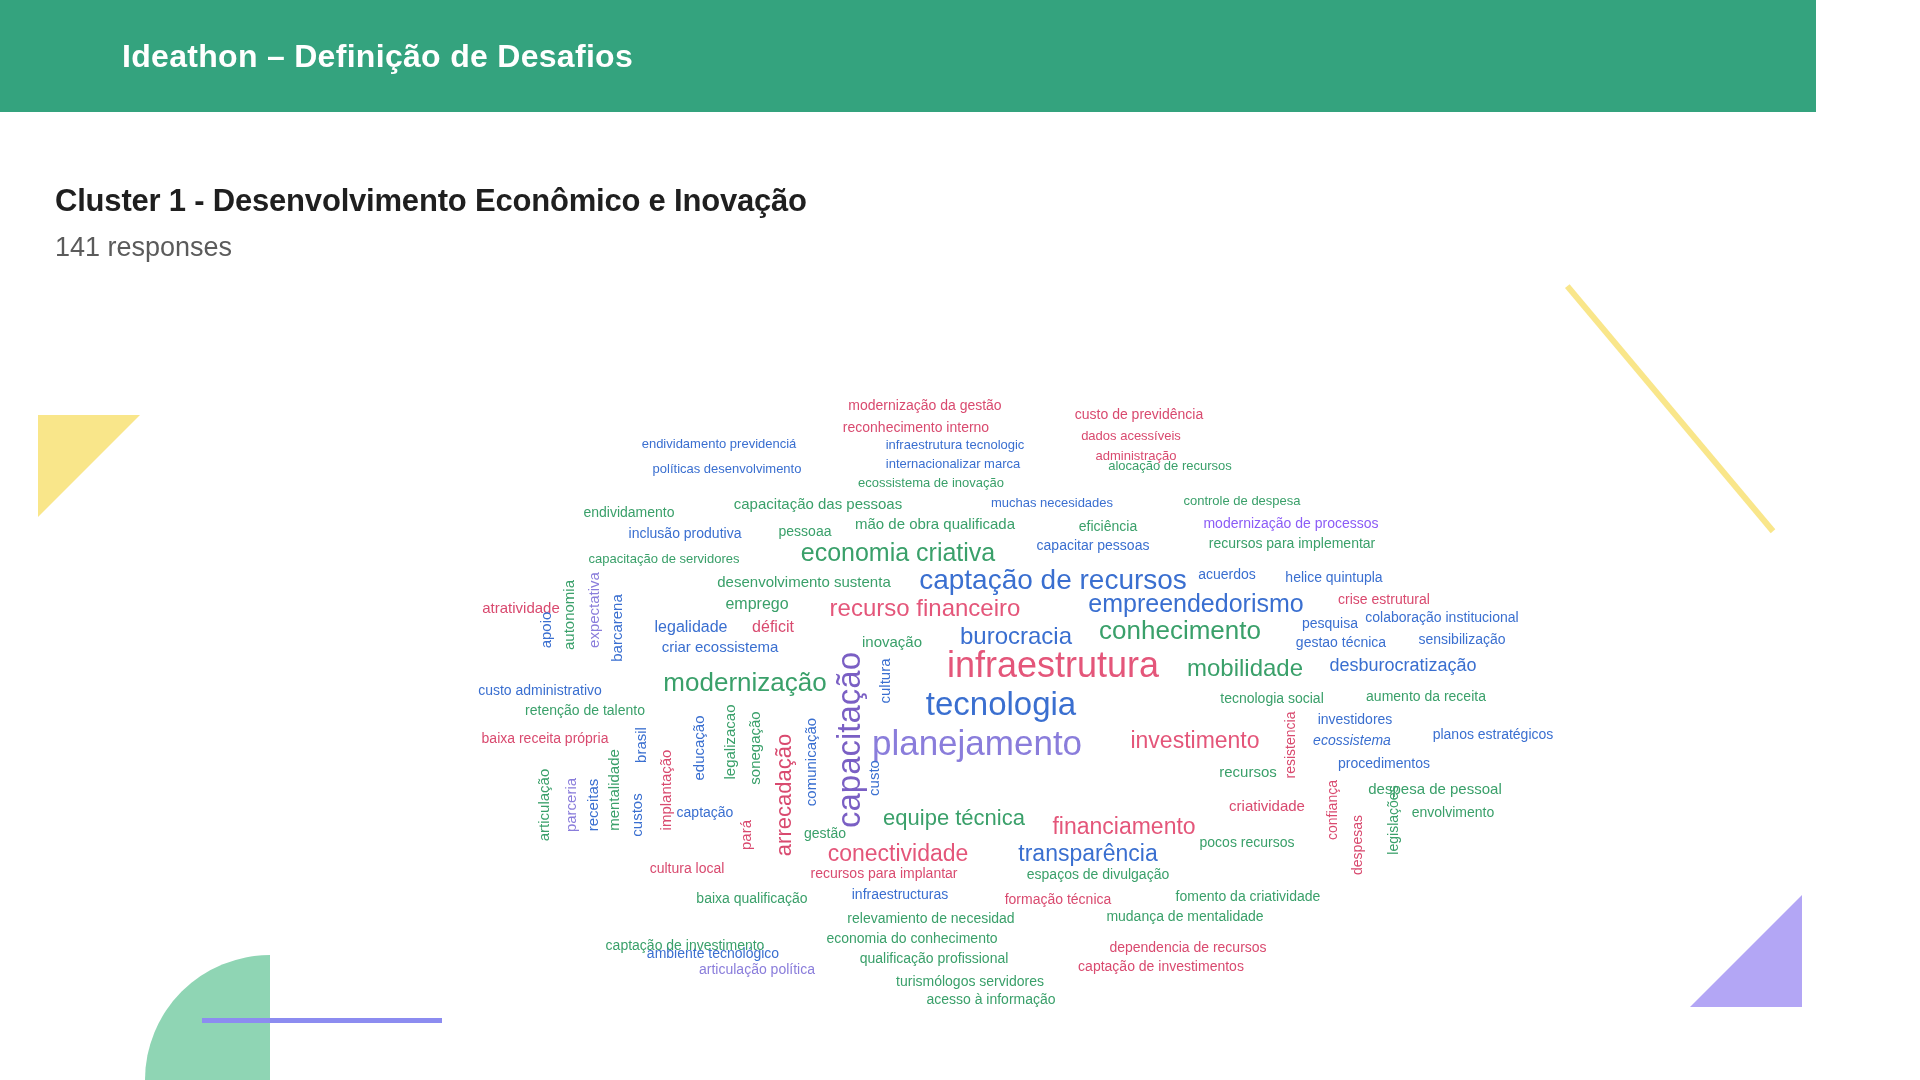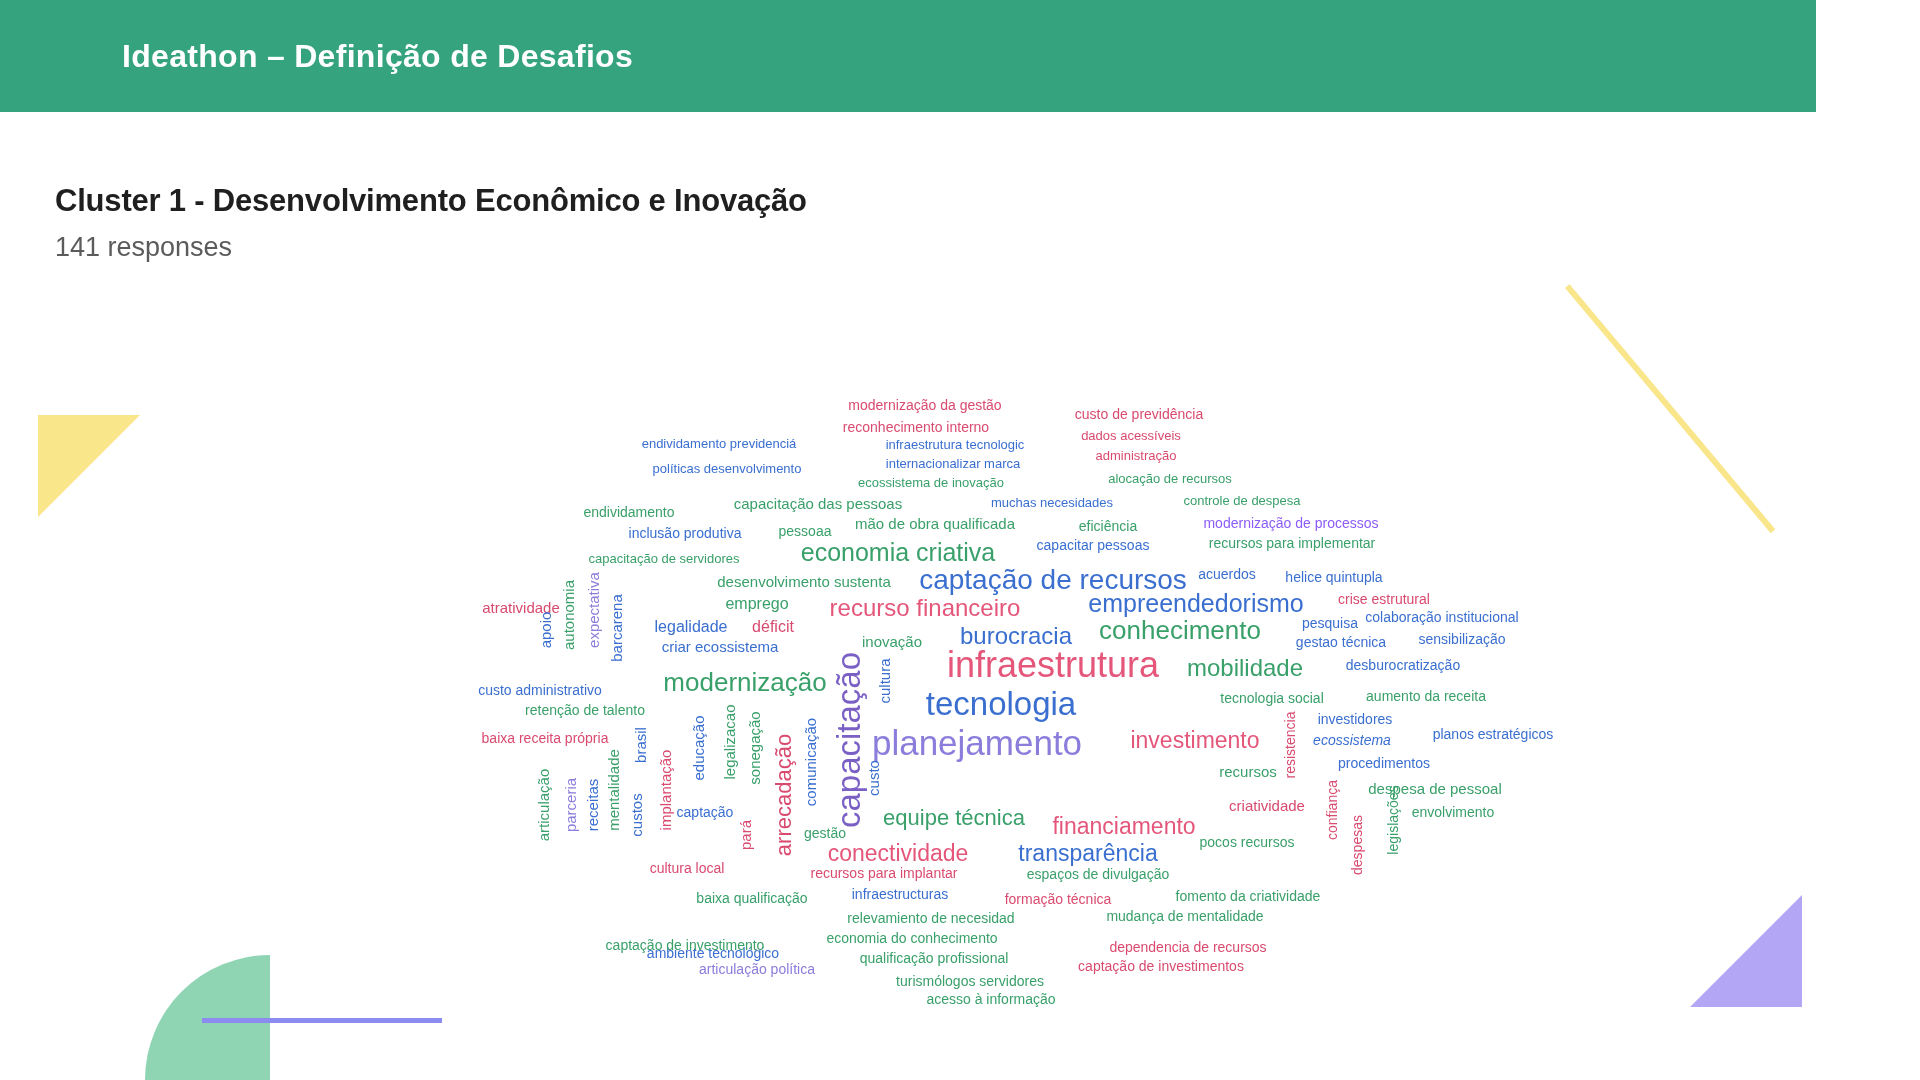--- a/index.html
+++ b/index.html
@@ -152,28 +152,28 @@
       <span class="word" style="font-size: 23px; color: rgb(58, 111, 208); left: 1088px; top: 853px; transform: translate(-50%, -50%);">transparência</span>
       <span class="word" style="font-size: 22px; color: rgb(58, 160, 106); left: 954px; top: 818px; transform: translate(-50%, -50%);">equipe técnica</span>
       <span class="word" style="font-size: 22px; color: rgb(217, 74, 111); left: 784px; top: 795px; transform: translate(-50%, -50%) rotate(-90deg);">arrecadação</span>
       <span class="word" style="font-size: 15px; color: rgb(58, 160, 106); left: 818px; top: 503px; transform: translate(-50%, -50%);">capacitação das pessoas</span>
       <span class="word" style="font-size: 15px; color: rgb(58, 160, 106); left: 935px; top: 523px; transform: translate(-50%, -50%);">mão de obra qualificada</span>
       <span class="word" style="font-size: 15px; color: rgb(58, 160, 106); left: 804px; top: 581px; transform: translate(-50%, -50%);">desenvolvimento sustenta</span>
       <span class="word" style="font-size: 14px; color: #8b5cf6; left: 1291px; top: 523px; transform: translate(-50%, -50%);">modernização de processos</span>
       <span class="word" style="font-size: 14px; color: rgb(58, 160, 106); left: 1292px; top: 543px; transform: translate(-50%, -50%);">recursos para implementar</span>
       <span class="word" style="font-size: 14px; color: rgb(58, 111, 208); left: 1093px; top: 545px; transform: translate(-50%, -50%);">capacitar pessoas</span>
       <span class="word" style="font-size: 14px; color: rgb(58, 111, 208); left: 1442px; top: 617px; transform: translate(-50%, -50%);">colaboração institucional</span>
-      <span class="word" style="font-size: 14px; color: rgb(58, 111, 208); left: 1403px; top: 665px; transform: translate(-50%, -50%);">desburocratização</span>
+      <span class="word" style="font-size: 18px; color: rgb(58, 111, 208); left: 1403px; top: 665px; transform: translate(-50%, -50%);">desburocratização</span>
       <span class="word" style="font-size: 14px; color: rgb(58, 111, 208); left: 1493px; top: 734px; transform: translate(-50%, -50%);">planos estratégicos</span>
       <span class="word" style="font-size: 14px; color: rgb(217, 74, 111); left: 925px; top: 405px; transform: translate(-50%, -50%);">modernização da gestão</span>
       <span class="word" style="font-size: 14px; color: rgb(217, 74, 111); left: 916px; top: 427px; transform: translate(-50%, -50%);">reconhecimento interno</span>
       <span class="word" style="font-size: 14px; color: rgb(217, 74, 111); left: 1139px; top: 414px; transform: translate(-50%, -50%);">custo de previdência</span>
       <span class="word" style="font-size: 13px; color: rgb(217, 74, 111); left: 1131px; top: 435px; transform: translate(-50%, -50%);">dados acessíveis</span>
       <span class="word" style="font-size: 13px; color: rgb(217, 74, 111); left: 1136px; top: 455px; transform: translate(-50%, -50%);">administração</span>
-      <span class="word" style="font-size: 13px; color: rgb(58, 160, 106); left: 1170px; top: 478px; transform: translate(-50%, -50%);">alocação de recursos</span>
+      <span class="word" style="font-size: 13px; color: rgb(58, 160, 106); left: 1170px; top: 465px; transform: translate(-50%, -50%);">alocação de recursos</span>
       <span class="word" style="font-size: 13px; color: rgb(58, 160, 106); left: 1242px; top: 500px; transform: translate(-50%, -50%);">controle de despesa</span>
       <span class="word" style="font-size: 13px; color: rgb(58, 111, 208); left: 1052px; top: 502px; transform: translate(-50%, -50%);">muchas necesidades</span>
       <span class="word" style="font-size: 13px; color: rgb(58, 111, 208); left: 955px; top: 444px; transform: translate(-50%, -50%);">infraestrutura tecnologic</span>
       <span class="word" style="font-size: 13px; color: rgb(58, 111, 208); left: 953px; top: 463px; transform: translate(-50%, -50%);">internacionalizar marca</span>
       <span class="word" style="font-size: 13px; color: rgb(58, 160, 106); left: 931px; top: 482px; transform: translate(-50%, -50%);">ecossistema de inovação</span>
       <span class="word" style="font-size: 13px; color: rgb(58, 111, 208); left: 719px; top: 443px; transform: translate(-50%, -50%);">endividamento previdenciá</span>
       <span class="word" style="font-size: 13px; color: rgb(58, 111, 208); left: 727px; top: 468px; transform: translate(-50%, -50%);">políticas desenvolvimento</span>
       <span class="word" style="font-size: 14px; color: rgb(58, 160, 106); left: 629px; top: 512px; transform: translate(-50%, -50%);">endividamento</span>
       <span class="word" style="font-size: 14px; color: rgb(58, 111, 208); left: 685px; top: 533px; transform: translate(-50%, -50%);">inclusão produtiva</span>
       <span class="word" style="font-size: 14px; color: rgb(58, 160, 106); left: 805px; top: 531px; transform: translate(-50%, -50%);">pessoaa</span>

